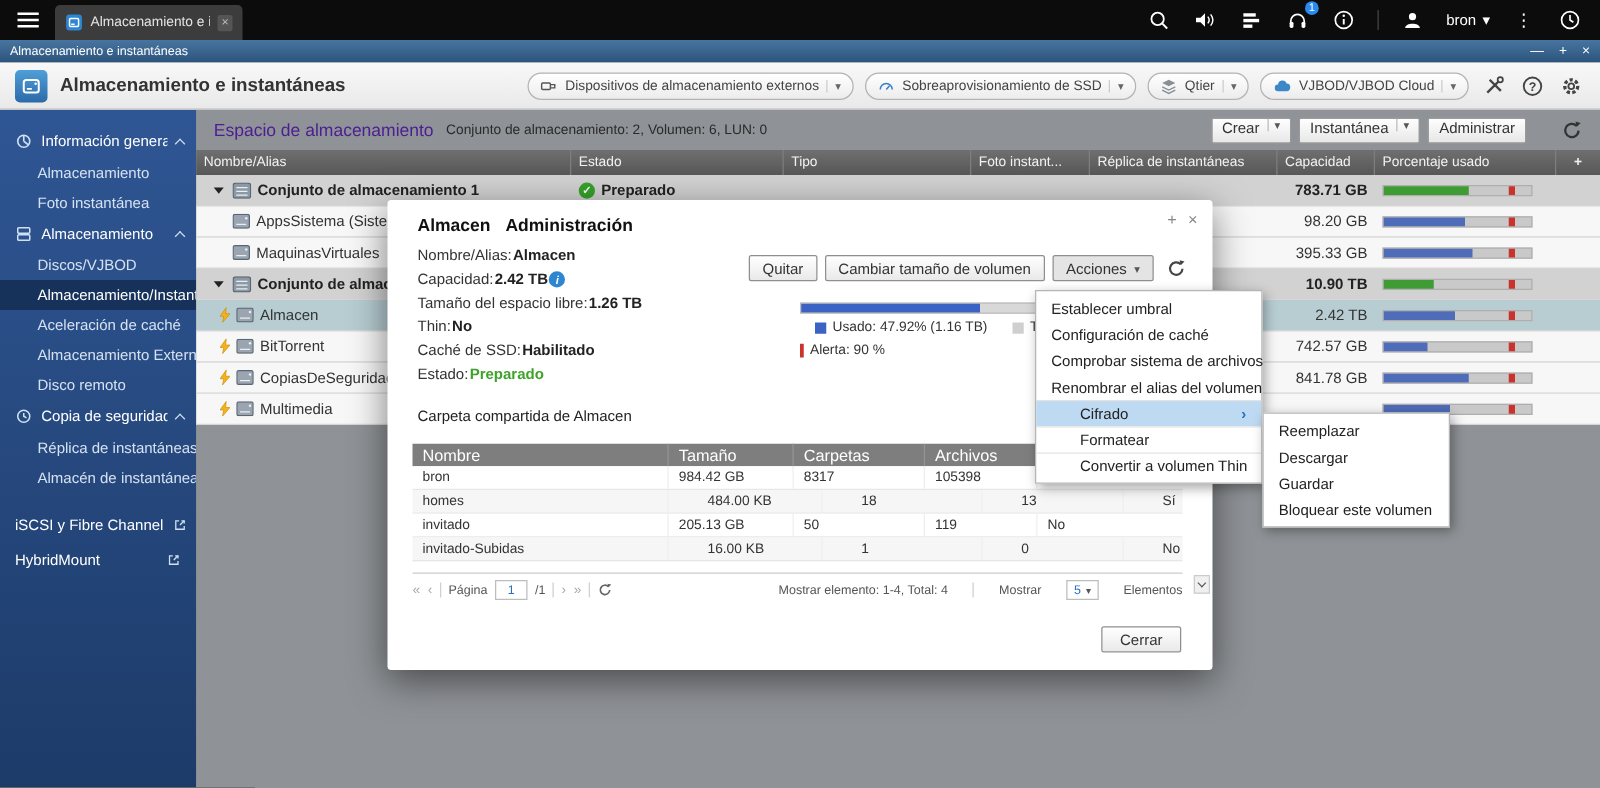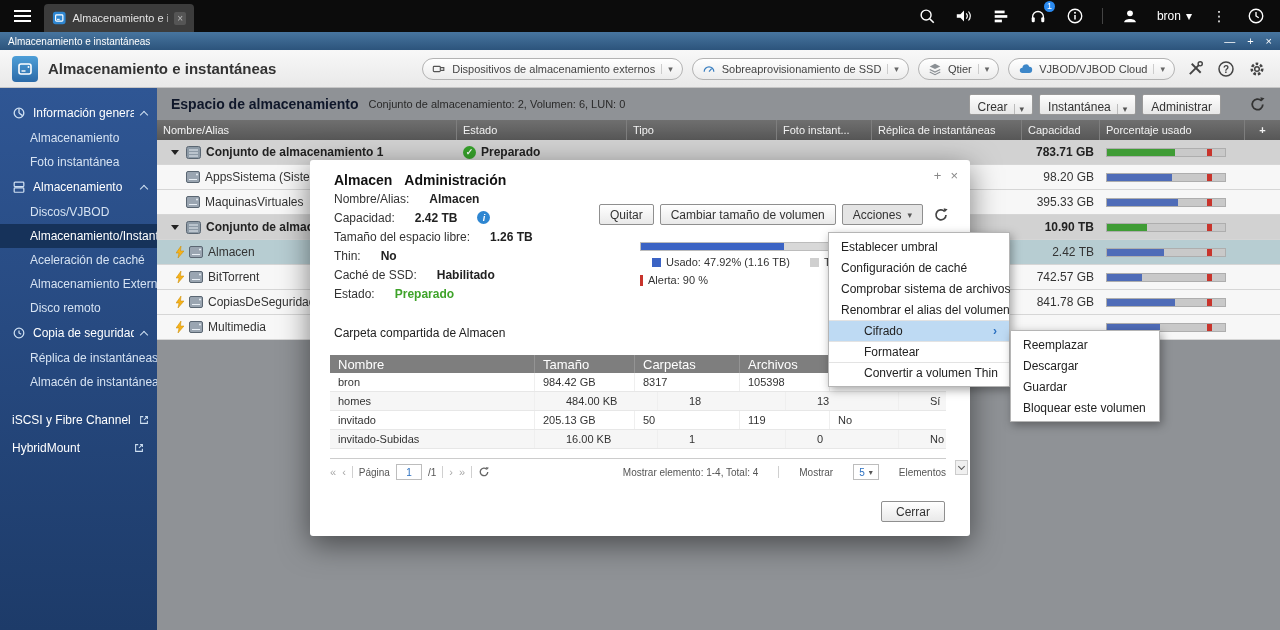--- a/index.html
+++ b/index.html
@@ -41,24 +41,24 @@
 .chev{width:6px;height:6px;border-left:1.5px solid #cfe0f2;border-top:1.5px solid #cfe0f2;transform:rotate(45deg);margin-top:3px;flex:none;}
 .sb-item{padding:5px 8px 5px 30px;font-size:12px;color:#d5e2f2;cursor:pointer;white-space:nowrap;overflow:hidden;}
 .sb-item.selected{background:#16325a;color:#fff;}
 .sb-links{margin-top:12px;}
 .sb-link{display:flex;align-items:center;gap:7px;padding:7px 12px;color:#fff;font-size:12px;cursor:pointer;white-space:nowrap;}
 .sb-link svg{margin-left:auto;flex:none;}
 
 
 .main{position:absolute;left:157px;top:88px;width:1123px;height:542px;background:#8f9296;}
 .content-header{position:absolute;left:0;top:0;width:1123px;height:32px;display:flex;align-items:center;padding:0 14px;gap:10px;}
-.content-title{font-size:14px;font-weight:bold;color:#0f172a;white-space:nowrap;}
+.content-title{font-size:14px;font-weight:normal;color:#4c1d95;white-space:nowrap;}
 .content-subtitle{font-size:11px;color:#2a2a2a;white-space:nowrap;}
 .ch-right{margin-left:auto;display:flex;gap:6px;align-items:center;}
-.btn{height:21px;border:1px solid #999;border-radius:2px;background:linear-gradient(#fefefe,#e7e7e7);font-size:12px;color:#333;display:flex;align-items:flex-end;padding:0 8px;gap:6px;cursor:pointer;white-space:nowrap;}
+.btn{height:21px;border:1px solid #999;border-radius:2px;background:linear-gradient(#fefefe,#e7e7e7);font-size:12px;color:#333;display:flex;align-items:flex-start;padding:0 8px;gap:6px;cursor:pointer;white-space:nowrap;}
 .btn .caret{font-size:9px;color:#555;border-left:1px solid #bbb;padding-left:5px;}
 .refresh-main{margin-left:22px;cursor:pointer;}
 
 .grid-header{position:absolute;left:0;top:32px;width:1123px;height:20px;background:linear-gradient(#6f6f6f,#575757);display:flex;color:#f2f2f2;font-size:11px;}
 .gh-cell{display:flex;align-items:center;padding:0 6px;border-right:1px solid #7e7e7e;white-space:nowrap;overflow:hidden;}
 .c-name{width:300px;}.c-estado{width:170px;}.c-tipo{width:150px;}.c-foto{width:95px;}.c-replica{width:150px;}.c-cap{width:78px;}.c-pct{width:145px;}.c-plus{flex:1;justify-content:center;}
 .grid-rows{position:absolute;left:0;top:52px;width:1123px;}
 .grow{display:flex;height:25px;align-items:center;background:#f7f7f7;border-bottom:1px solid #d6d6d6;font-size:12px;color:#333;}
 .grow.pool{background:#d2d2d2;font-weight:bold;color:#222;}
 .grow.selected{background:var(--selected-row,#b7cdd2);}
@@ -73,21 +73,21 @@
 .fill.green{background:var(--pool-bar,#3f9c35);}
 .fill.blue{background:var(--vol-bar,#4f6cb8);}
 .tick{position:absolute;top:0;bottom:0;left:85%;width:5px;background:var(--alert,#c8342c);}
 
 
 .dialog{position:absolute;left:310px;top:160px;width:660px;height:376px;background:#fff;border-radius:3px;box-shadow:0 8px 30px rgba(0,0,0,.5);z-index:10;font-size:12px;}
 .dlg-title{position:absolute;left:24px;top:12px;font-size:14px;font-weight:bold;color:#111;display:flex;gap:12px;}
 .dlg-controls{position:absolute;right:12px;top:8px;display:flex;gap:9px;color:#888;font-size:13px;}
 .dlg-controls span{cursor:pointer;}
 .dlg-fields{position:absolute;left:24px;top:32px;}
-.dlg-field{height:19px;display:flex;align-items:flex-start;gap:20px;color:#333;}
+.dlg-field{height:19px;display:flex;align-items:flex-end;gap:1px;color:#333;}
 .dlg-field .val{font-weight:bold;color:#222;}
 .val-green{color:#3fa32a !important;}
 .info-dot{width:13px;height:13px;border-radius:50%;background:#2e86d1;color:#fff;font-size:9px;font-style:italic;font-weight:bold;display:flex;align-items:center;justify-content:center;cursor:pointer;}
 .dlg-note{position:absolute;left:24px;top:166px;color:#222;}
 .dlg-btns{position:absolute;left:289px;top:44px;display:flex;gap:6px;align-items:center;}
 .dbtn{height:21px;border:1px solid #8f8f8f;border-radius:2px;background:linear-gradient(#fff,#e9e9e9);font-size:12px;color:#333;display:flex;align-items:center;justify-content:center;padding:0 10px;gap:6px;cursor:pointer;white-space:nowrap;}
 .dbtn.pressed{background:#e4e4e4;}
 .dlg-usagebar{position:absolute;left:330px;top:82px;width:300px;height:9px;background:#d8d8d8;border:1px solid #bcbcbc;}
 .du-fill{position:absolute;left:0;top:0;bottom:0;background:var(--dialog-used,#3b63c4);}
 .du-tick{position:absolute;top:0;bottom:0;left:90%;width:5px;background:var(--alert,#c8342c);}

